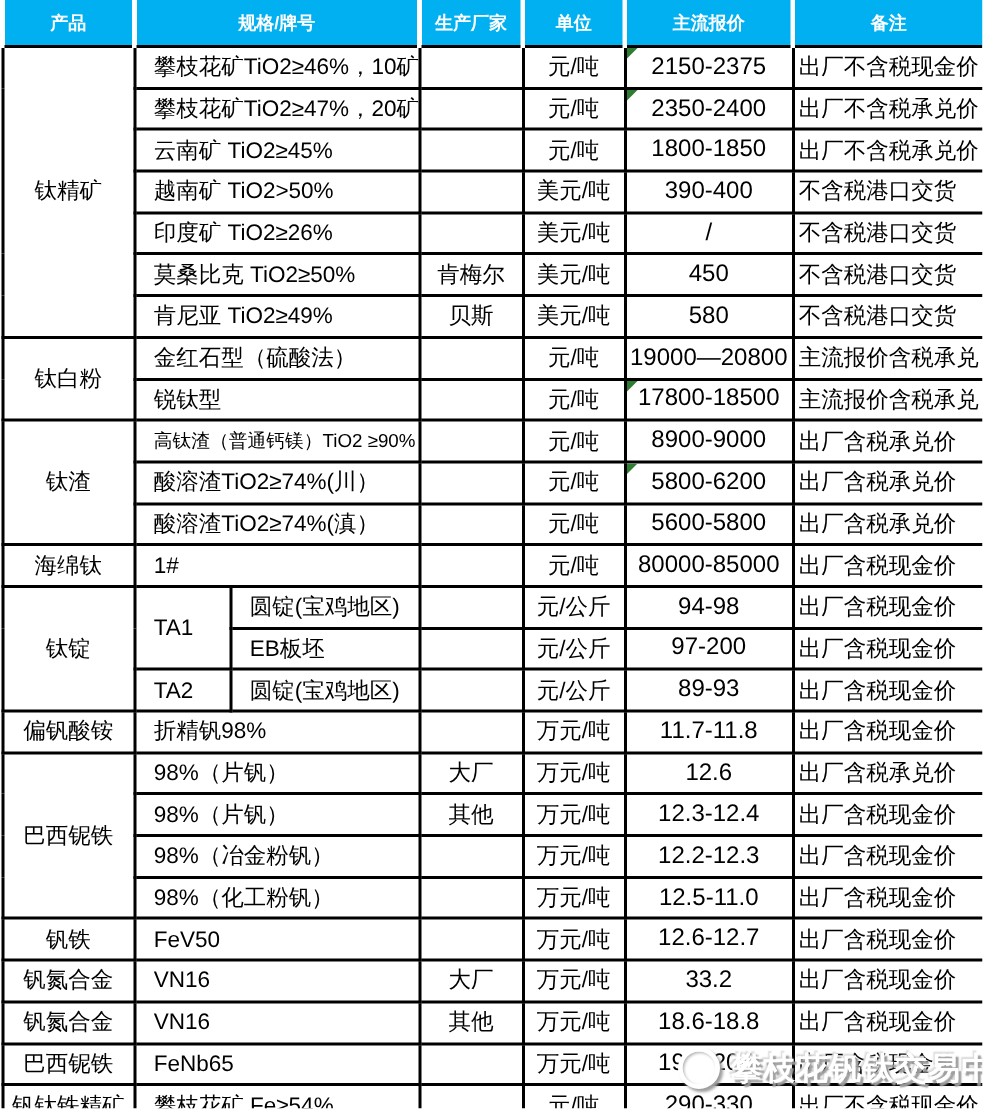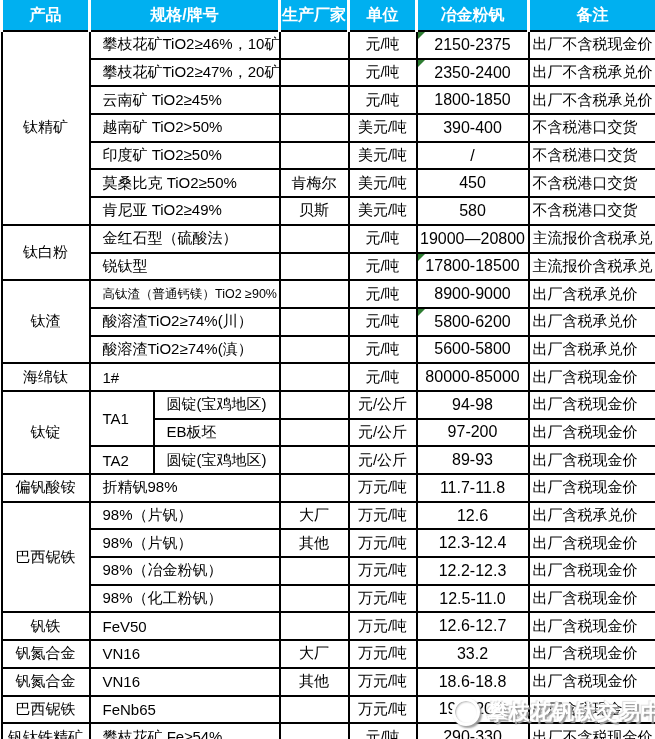--- a/index.html
+++ b/index.html
@@ -3,21 +3,21 @@
 <meta charset="utf-8">
 <style>
   html,body{margin:0;padding:0;background:#fff;}
   .wrap{
     width:655px;height:739px;position:relative;background:#fff;
     font-family:"Liberation Sans",sans-serif;color:#000;overflow:hidden;
   }
   table{border-collapse:collapse;table-layout:fixed;width:655px;}
   th{
     background:var(--header_bg,#00b0f0);color:var(--header_text,#fff);
-    font-weight:bold;font-size:16px;height:30px;text-align:center;
+    font-weight:bold;font-size:12px;height:30px;text-align:center;
     border-left:3px solid #fff;border-right:3px solid #fff;
     border-top:none;border-bottom:2px solid var(--grid,#000);
     padding:0;overflow:hidden;white-space:nowrap;
   }
   td{
     border:2px solid var(--grid,#000);
     font-size:15px;height:25.7px;padding:0 3px;
     overflow:hidden;white-space:nowrap;vertical-align:middle;
   }
   tr{height:25.7px;}
@@ -58,21 +58,21 @@
         <col style="width:68px">
         <col style="width:112px">
       <col style="width:128px">
     </colgroup>
     <thead>
       <tr>
         <th>产品</th>
         <th colspan="2">规格/牌号</th>
         <th>生产厂家</th>
         <th>单位</th>
-        <th>冶金粉钒</th>
+        <th>主流报价</th>
         <th>备注</th>
       </tr>
     </thead>
     <tbody>
       <tr>
         <td class="c" rowspan="7">钛精矿</td>
         <td class="spec" colspan="2">攀枝花矿TiO2≥46%，10矿</td>
         <td class="c"></td>
         <td class="c">元/吨</td>
         <td class="price"><i class="tri"></i><span>2150-2375</span></td>
@@ -93,21 +93,21 @@
         <td>出厂不含税承兑价</td>
       </tr>
       <tr>
         <td class="spec" colspan="2">越南矿 TiO2&gt;50%</td>
         <td class="c"></td>
         <td class="c">美元/吨</td>
         <td class="price">390-400</td>
         <td>不含税港口交货</td>
       </tr>
       <tr>
-        <td class="spec" colspan="2">印度矿 TiO2≥50%</td>
+        <td class="spec" colspan="2">印度矿 TiO2≥26%</td>
         <td class="c"></td>
         <td class="c">美元/吨</td>
         <td class="price">/</td>
         <td>不含税港口交货</td>
       </tr>
       <tr>
         <td class="spec" colspan="2">莫桑比克 TiO2≥50%</td>
         <td class="c">肯梅尔</td>
         <td class="c">美元/吨</td>
         <td class="price">450</td>

